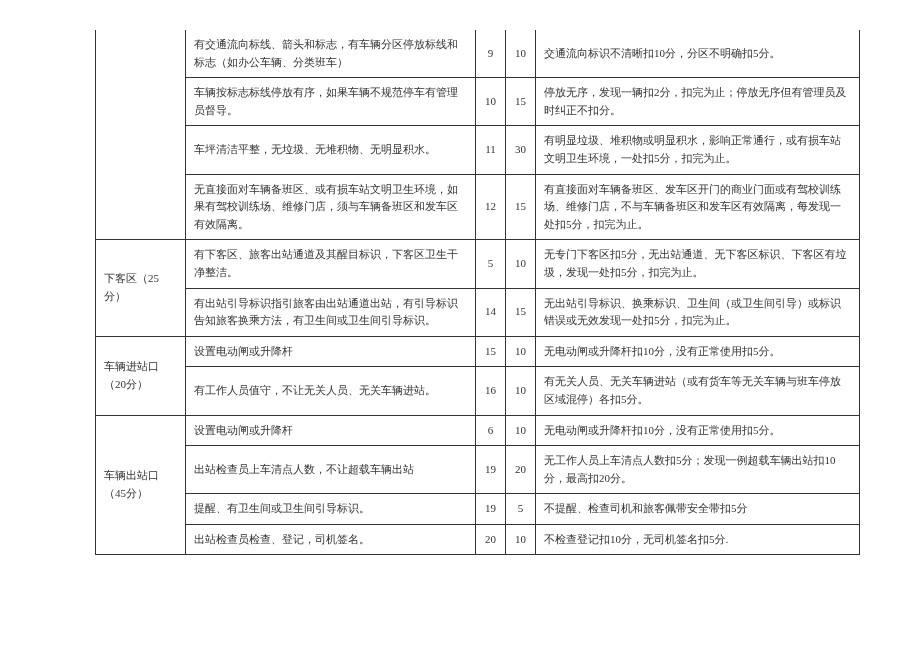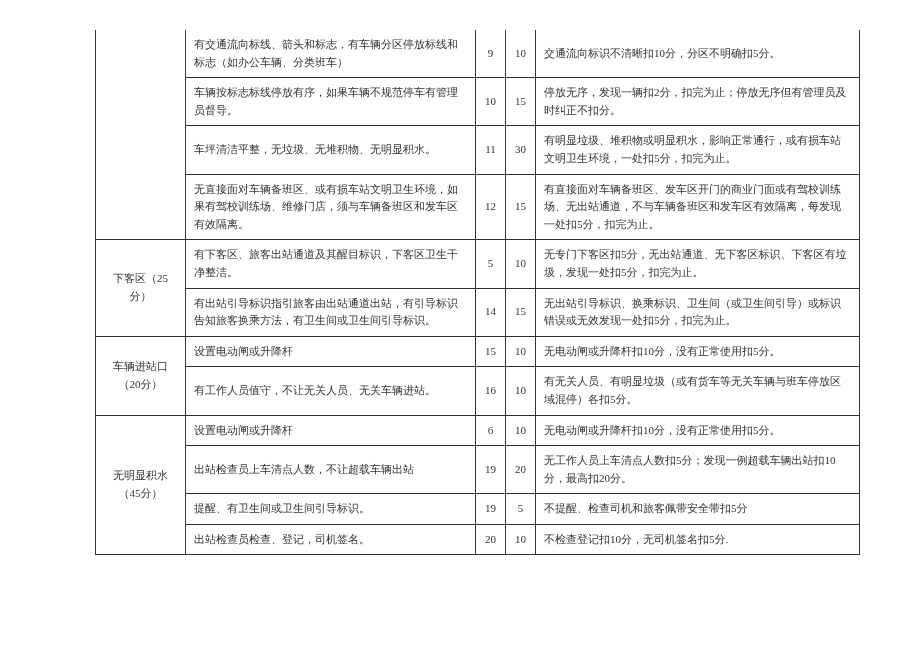--- a/index.html
+++ b/index.html
@@ -18,21 +18,21 @@
       width: 100%;
       table-layout: fixed;
     }
     td {
       border: 1px solid #333;
       padding: 6px 8px;
       vertical-align: middle;
       word-wrap: break-word;
       font-size: 11px;
     }
-    .col-cat { width: 90px; text-align: center; }
+    .col-cat { width: 90px; text-align: left; }
     .col-req { width: 290px; }
     .col-idx { width: 30px; text-align: center; }
     .col-pts { width: 30px; text-align: center; }
     .col-deduct { width: auto; }
     .no-top-border { border-top: none; }
   </style>
 </head>
 <body>
 
 <table>
@@ -60,21 +60,21 @@
       <tr>
         <td class="col-req">车坪清洁平整，无垃圾、无堆积物、无明显积水。</td>
         <td class="col-idx">11</td>
         <td class="col-pts">30</td>
         <td class="col-deduct">有明显垃圾、堆积物或明显积水，影响正常通行，或有损车站文明卫生环境，一处扣5分，扣完为止。</td>
       </tr>
       <tr>
         <td class="col-req">无直接面对车辆备班区、或有损车站文明卫生环境，如果有驾校训练场、维修门店，须与车辆备班区和发车区有效隔离。</td>
         <td class="col-idx">12</td>
         <td class="col-pts">15</td>
-        <td class="col-deduct">有直接面对车辆备班区、发车区开门的商业门面或有驾校训练场、无出站通道，不与车辆备班区和发车区有效隔离，每发现一处扣5分，扣完为止。</td>
+        <td class="col-deduct">有直接面对车辆备班区、发车区开门的商业门面或有驾校训练场、维修门店，不与车辆备班区和发车区有效隔离，每发现一处扣5分，扣完为止。</td>
       </tr>
       <tr>
         <td class="col-cat" rowspan="2">下客区（25分）</td>
         <td class="col-req">有下客区、旅客出站通道及其醒目标识，下客区卫生干净整洁。</td>
         <td class="col-idx">5</td>
         <td class="col-pts">10</td>
         <td class="col-deduct">无专门下客区扣5分，无出站通道、无下客区标识、下客区有垃圾，发现一处扣5分，扣完为止。</td>
       </tr>
       <tr>
         <td class="col-req">有出站引导标识指引旅客由出站通道出站，有引导标识告知旅客换乘方法，有卫生间或卫生间引导标识。</td>
@@ -86,24 +86,24 @@
         <td class="col-cat" rowspan="2">车辆进站口（20分）</td>
         <td class="col-req">设置电动闸或升降杆</td>
         <td class="col-idx">15</td>
         <td class="col-pts">10</td>
         <td class="col-deduct">无电动闸或升降杆扣10分，没有正常使用扣5分。</td>
       </tr>
       <tr>
         <td class="col-req">有工作人员值守，不让无关人员、无关车辆进站。</td>
         <td class="col-idx">16</td>
         <td class="col-pts">10</td>
-        <td class="col-deduct">有无关人员、有明显垃圾（或有货车等无关车辆与班车停放区域混停）各扣5分。</td>
+        <td class="col-deduct">有无关人员、无关车辆进站（或有货车等无关车辆与班车停放区域混停）各扣5分。</td>
       </tr>
       <tr>
-        <td class="col-cat" rowspan="4">无明显积水（45分）</td>
+        <td class="col-cat" rowspan="4">车辆出站口（45分）</td>
         <td class="col-req">设置电动闸或升降杆</td>
         <td class="col-idx">6</td>
         <td class="col-pts">10</td>
         <td class="col-deduct">无电动闸或升降杆扣10分，没有正常使用扣5分。</td>
       </tr>
       <tr>
         <td class="col-req">出站检查员上车清点人数，不让超载车辆出站</td>
         <td class="col-idx">19</td>
         <td class="col-pts">20</td>
         <td class="col-deduct">无工作人员上车清点人数扣5分；发现一例超载车辆出站扣10分，最高扣20分。</td>

